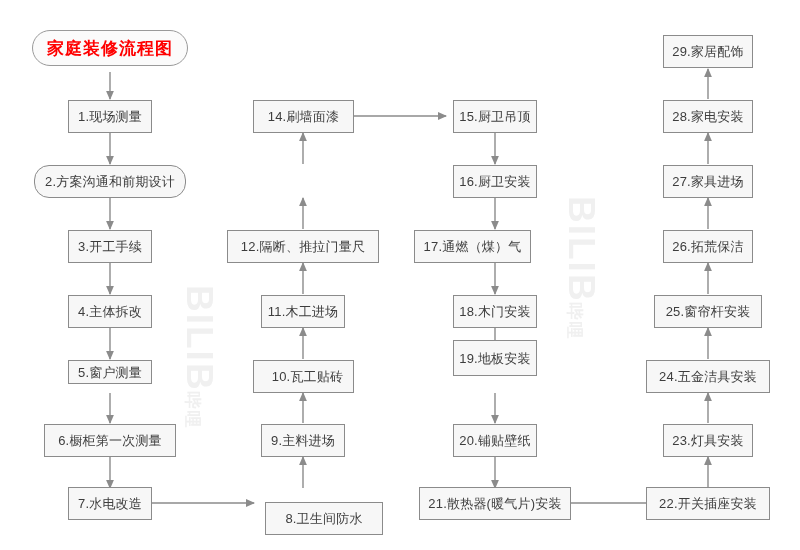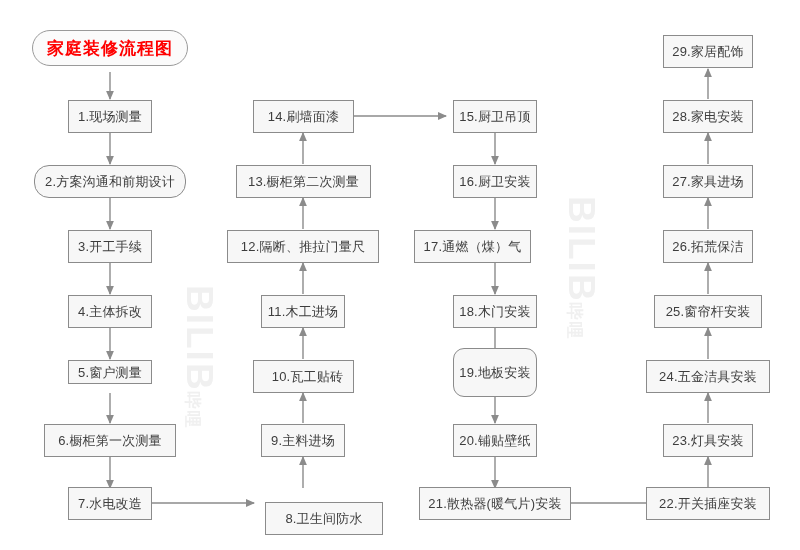--- a/index.html
+++ b/index.html
@@ -135,32 +135,31 @@
 
   <div class="node" style="left:68px;  top:100px; width:84px;  height:33px;">1.现场测量</div>
   <div class="node" style="left:34px;  top:165px; width:152px; height:33px;border-radius:15px;">2.方案沟通和前期设计</div>
   <div class="node" style="left:68px;  top:230px; width:84px;  height:33px;">3.开工手续</div>
   <div class="node" style="left:68px;  top:295px; width:84px;  height:33px;">4.主体拆改</div>
   <div class="node" style="left:68px;  top:360px; width:84px;  height:24px;">5.窗户测量</div>
   <div class="node" style="left:44px;  top:424px; width:132px; height:33px;">6.橱柜第一次测量</div>
   <div class="node" style="left:68px;  top:487px; width:84px;  height:33px;">7.水电改造</div>
 
   <div class="node" style="left:253px; top:100px; width:101px; height:33px;">14.刷墙面漆</div>
-  <div class="node" style="left:236px; top:165px; width:135px; height:33px;">13.橱柜第二次测量</div>
   <div class="node" style="left:227px; top:230px; width:152px; height:33px;">12.隔断、推拉门量尺</div>
   <div class="node" style="left:261px; top:295px; width:84px;  height:33px;">11.木工进场</div>
   <div class="node" style="left:253px; top:360px; width:101px; height:33px;padding-left:8px;">10.瓦工贴砖</div>
   <div class="node" style="left:261px; top:424px; width:84px;  height:33px;">9.主料进场</div>
   <div class="node" style="left:253px; top:502px; width:118px; height:33px;margin-left:12px;">8.卫生间防水</div>
 
   <div class="node" style="left:453px; top:100px; width:84px;  height:33px;">15.厨卫吊顶</div>
   <div class="node" style="left:453px; top:165px; width:84px;  height:33px;">16.厨卫安装</div>
   <div class="node" style="left:414px; top:230px; width:117px; height:33px;">17.通燃（煤）气</div>
   <div class="node" style="left:453px; top:295px; width:84px;  height:33px;">18.木门安装</div>
-  <div class="node" style="left:453px; top:348px; width:84px;  height:49px;border-radius:11px;">19.地板安装</div>
+  <div class="node" style="left:453px; top:340px; width:84px;  height:36px;">19.地板安装</div>
   <div class="node" style="left:453px; top:424px; width:84px;  height:33px;">20.铺贴壁纸</div>
   <div class="node" style="left:419px; top:487px; width:152px; height:33px;">21.散热器(暖气片)安装</div>
 
   <div class="node" style="left:663px; top:35px;  width:90px;  height:33px;">29.家居配饰</div>
   <div class="node" style="left:663px; top:100px; width:90px;  height:33px;">28.家电安装</div>
   <div class="node" style="left:663px; top:165px; width:90px;  height:33px;">27.家具进场</div>
   <div class="node" style="left:663px; top:230px; width:90px;  height:33px;">26.拓荒保洁</div>
   <div class="node" style="left:654px; top:295px; width:108px; height:33px;">25.窗帘杆安装</div>
   <div class="node" style="left:646px; top:360px; width:124px; height:33px;">24.五金洁具安装</div>
   <div class="node" style="left:663px; top:424px; width:90px;  height:33px;">23.灯具安装</div>

